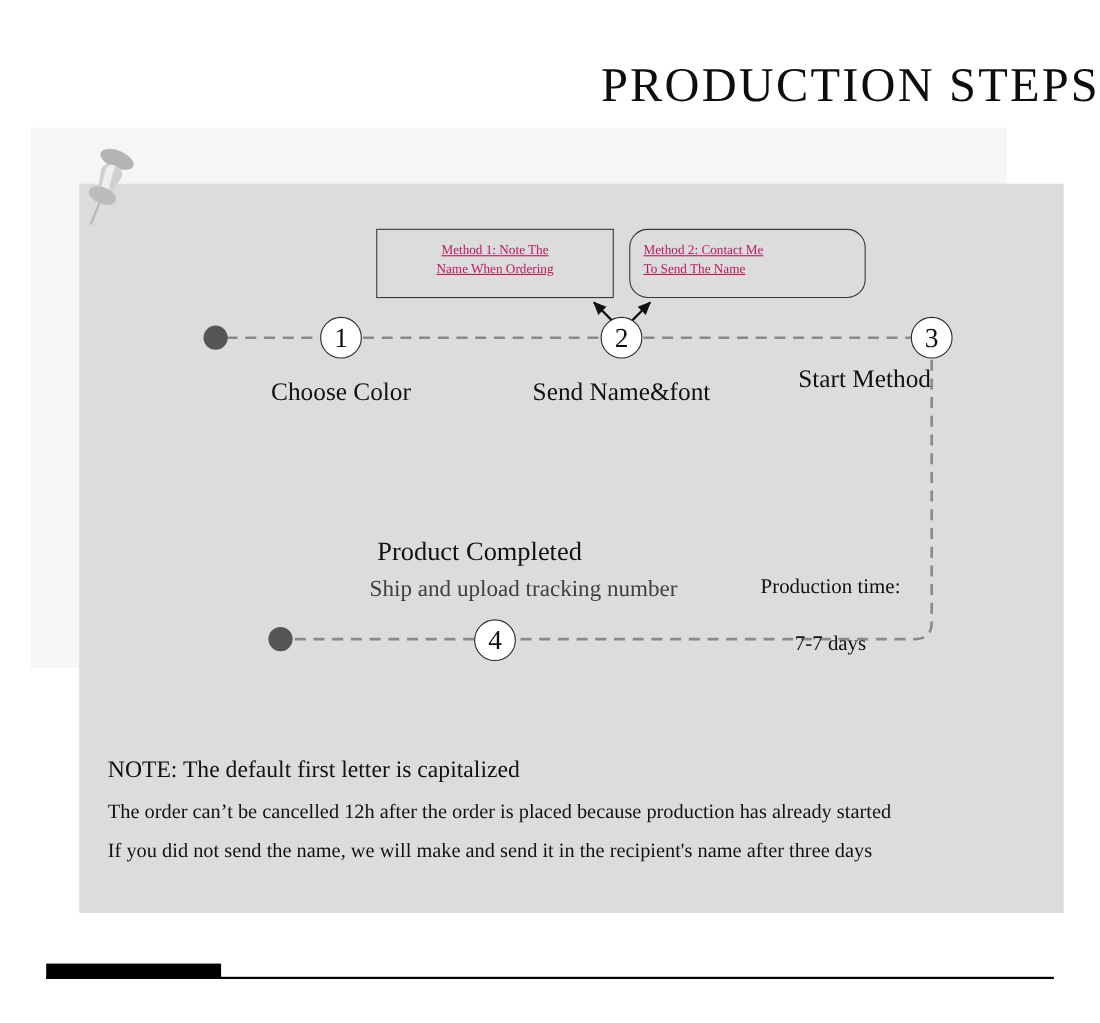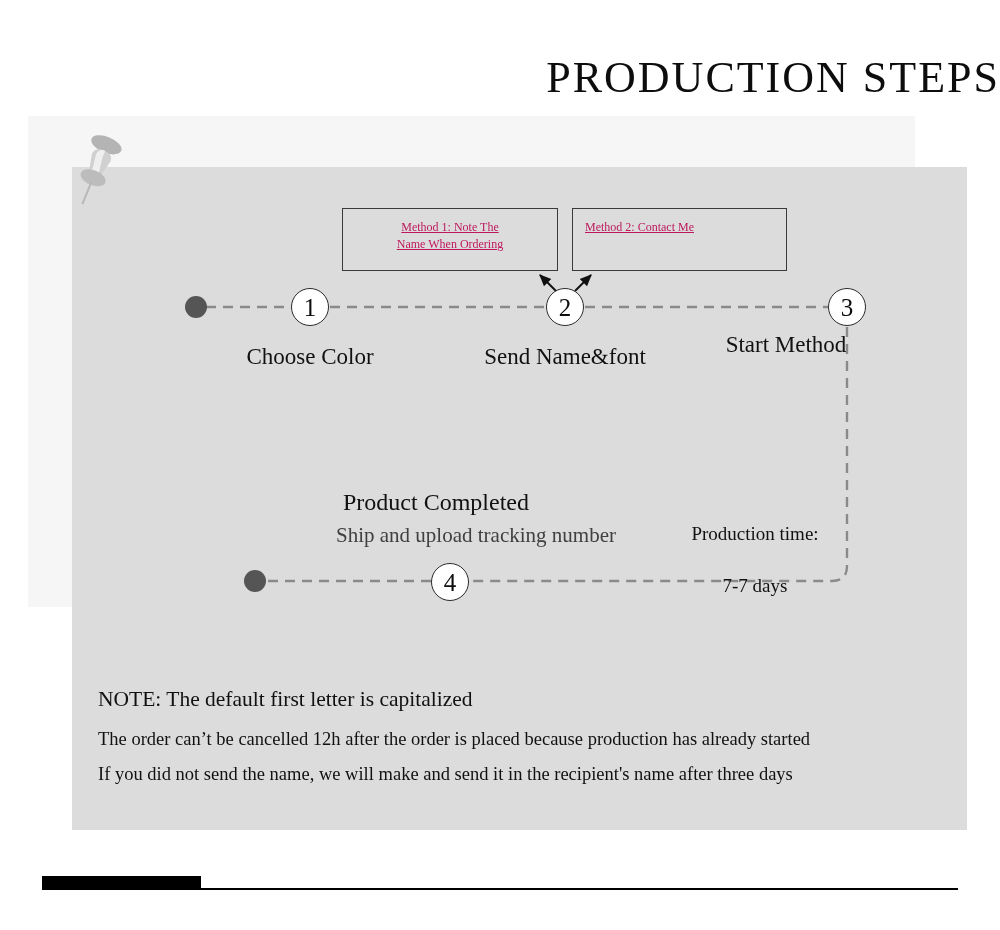--- a/index.html
+++ b/index.html
@@ -86,20 +86,21 @@
     height: 63px;
     text-align: center;
   }
   #method-box-2 {
     left: 572px;
     top: 208px;
     width: 215px;
     height: 63px;
     text-align: left;
     padding-left: 12px;
+    border-radius: 17px;
   }
   .method-line { display: block; white-space: nowrap; }
 
   
   .step-circle {
     position: absolute;
     width: 38px;
     height: 38px;
     border-radius: 50%;
     background: #ffffff;
@@ -235,20 +236,21 @@
 
 <div id="page-title">PRODUCTION STEPS</div>
 
 <div class="method-box" id="method-box-1">
   <span class="method-line">Method 1:  Note The</span>
   <span class="method-line">Name When Ordering</span>
 </div>
 
 <div class="method-box" id="method-box-2">
   <span class="method-line">Method 2: Contact Me</span>
+  <span class="method-line">To Send The Name</span>
 </div>
 
 <div class="step-circle" id="step-circle-1">1</div>
 <div class="step-circle" id="step-circle-2">2</div>
 <div class="step-circle" id="step-circle-3">3</div>
 <div class="step-circle" id="step-circle-4">4</div>
 
 <div class="step-label" id="step-label-1">Choose Color</div>
 <div class="step-label" id="step-label-2">Send Name&amp;font</div>
 <div class="step-label" id="step-label-3">Start Method</div>

